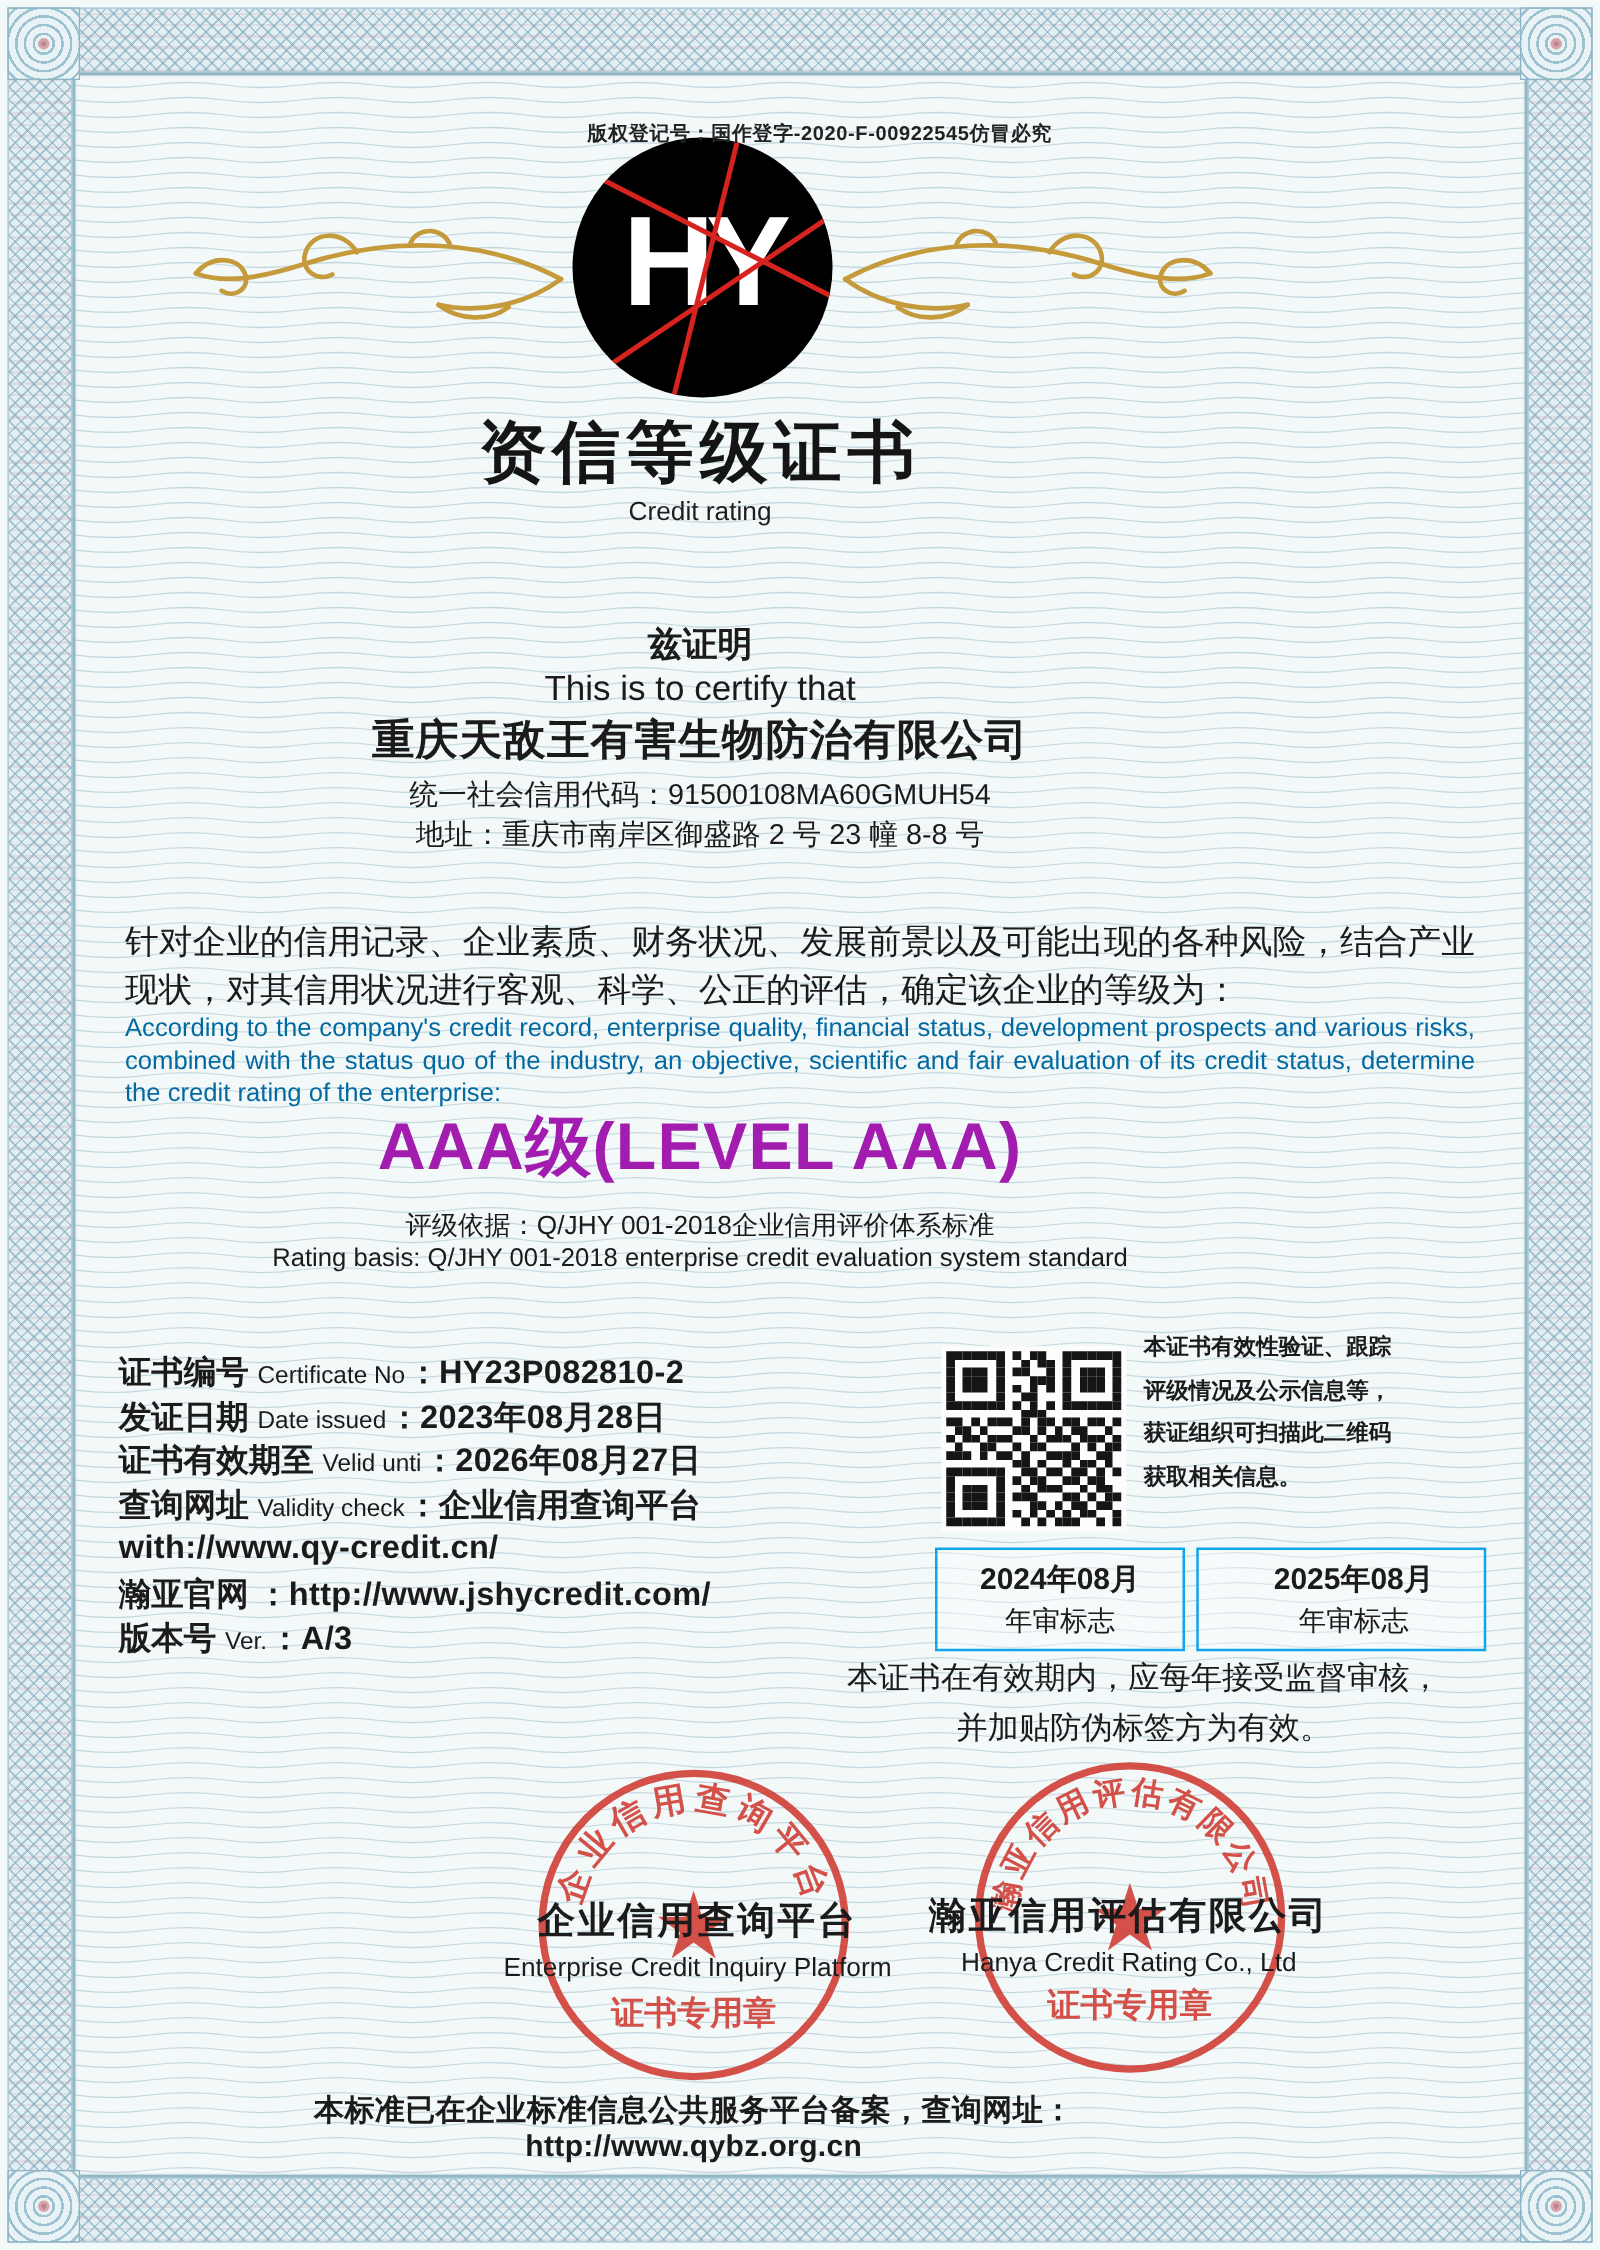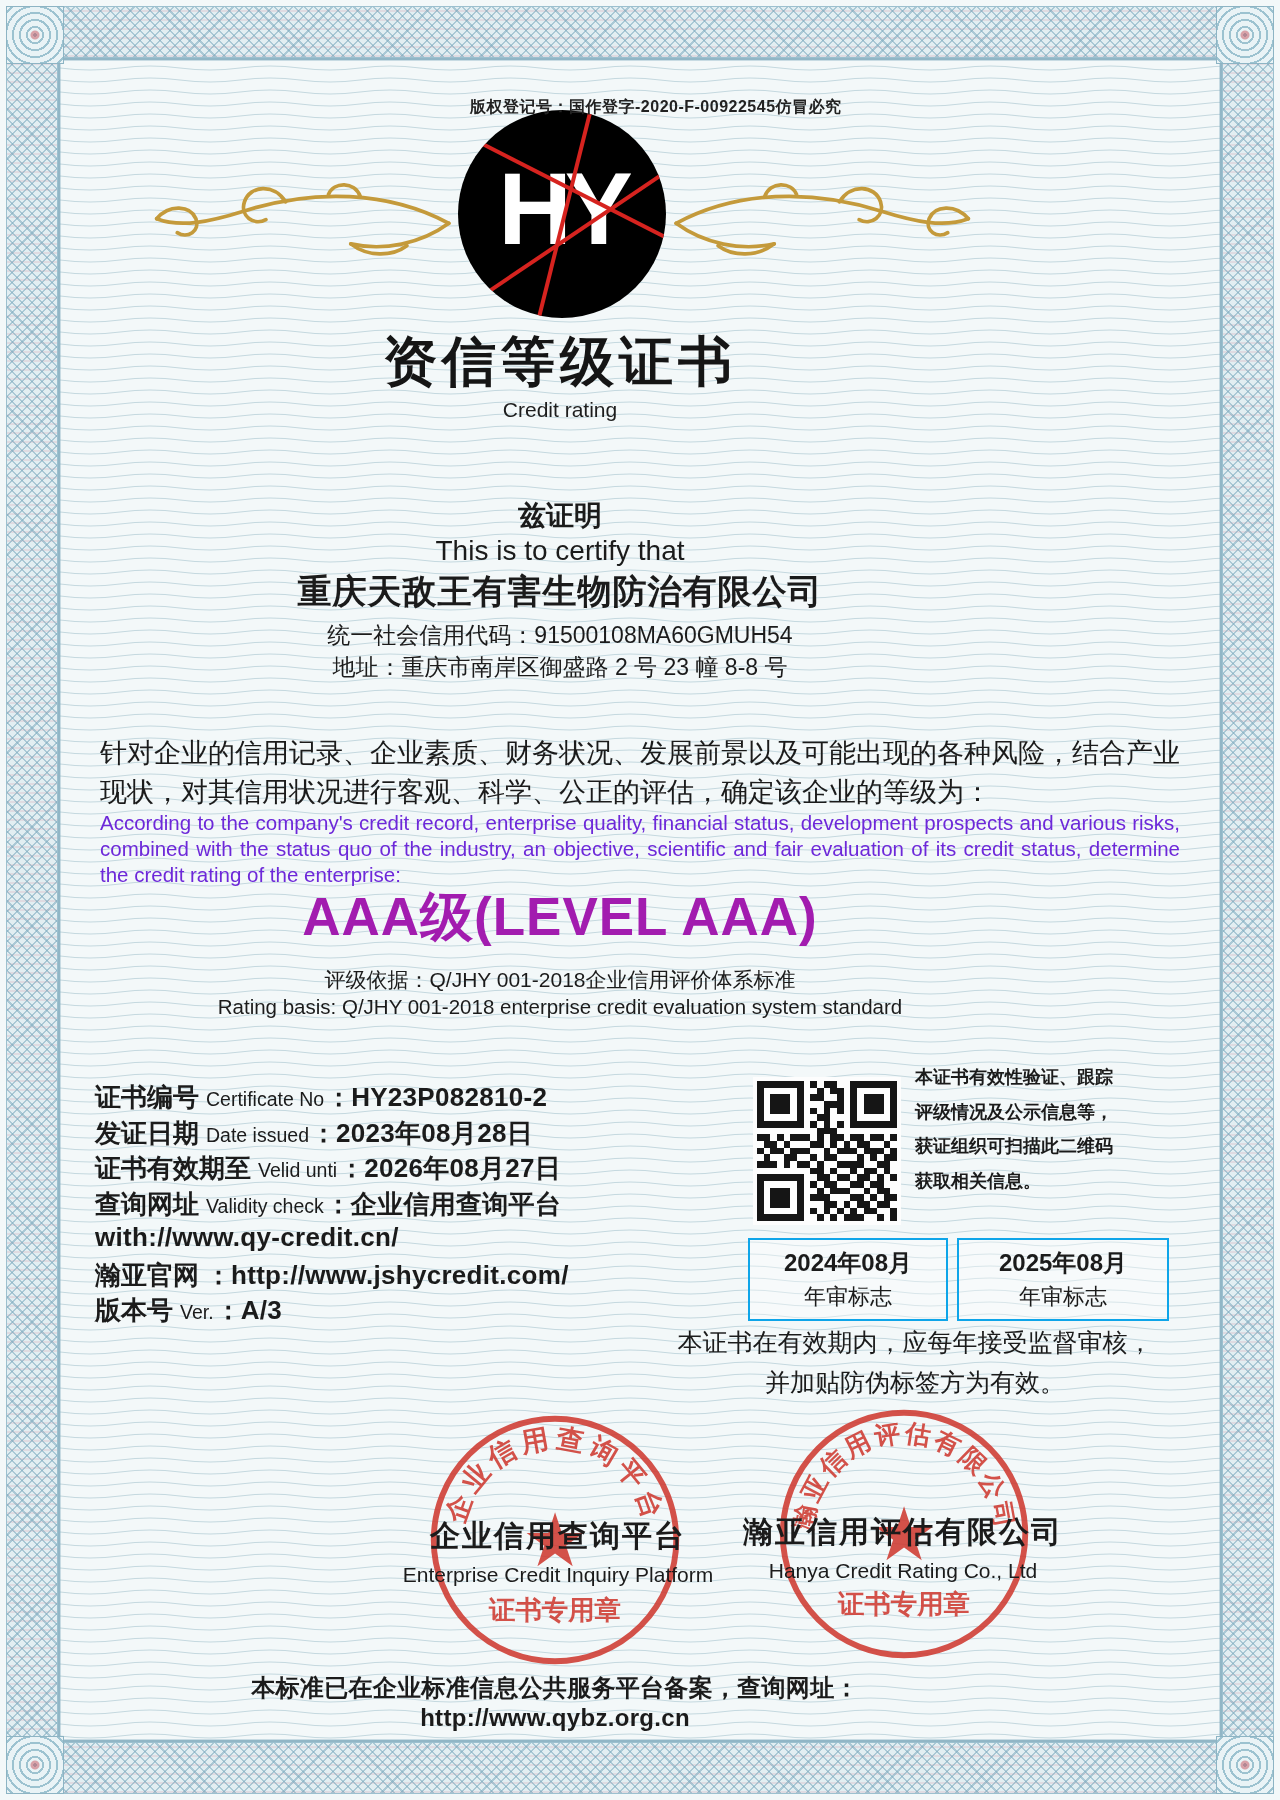--- a/index.html
+++ b/index.html
@@ -48,21 +48,21 @@
   .title-cn{top:326px;font-size:54px;font-weight:700;letter-spacing:5px;color:#151515;}
   .title-en{top:398px;font-size:21px;color:#1d1d1d;}
   .certify-cn{top:497px;font-size:28px;font-weight:600;}
   .certify-en{top:535px;font-size:28px;}
   .company-name{top:569px;font-size:34px;font-weight:800;letter-spacing:1px;}
   .company-line{top:620px;font-size:23px;font-weight:500;}
   .company-line2{top:652px;font-size:23px;font-weight:500;}
   
   .para{position:absolute;left:100px;width:1080px;z-index:3;text-align:justify;}
   .para-cn{top:734px;font-size:27px;font-weight:500;line-height:39px;}
-  .para-en{top:810px;font-size:20.5px;line-height:26px;color:#6d28d9;}
+  .para-en{top:810px;font-size:20.5px;line-height:26px;color:#0369a1;}
   .level{top:882px;font-size:53px;font-weight:800;color:#a21caf;letter-spacing:1px;}
   .basis-cn{top:966px;font-size:21px;font-weight:500;}
   .basis-en{top:995px;font-size:20.5px;}
   
   #details{position:absolute;left:95px;top:1080px;width:580px;z-index:3;}
   .detail-row{display:flex;align-items:baseline;height:35.5px;white-space:nowrap;}
   .d-cn{font-size:26px;font-weight:600;margin-right:7px;}
   .d-en{font-size:19.5px;font-weight:400;margin-right:2px;}
   .d-colon{font-size:25px;font-weight:600;}
   .d-val{font-size:26px;font-weight:600;letter-spacing:.3px;}
@@ -70,21 +70,21 @@
   #qr{position:absolute;left:753px;top:1077px;width:148px;height:148px;z-index:3;
     display:grid;grid-template-columns:repeat(21,1fr);grid-template-rows:repeat(21,1fr);
     background:#fdfdfd;padding:4px;box-sizing:border-box;}
   .qr-cell.on{background:#151515;}
   .qr-note{position:absolute;left:915px;top:1060px;width:272px;z-index:3;
     font-size:18px;font-weight:700;line-height:34.5px;}
   .badge{position:absolute;top:1238px;height:79px;border:2px solid #0ea5e9;z-index:3;
     display:flex;flex-direction:column;align-items:center;justify-content:center;gap:3px;
     background:rgba(255,255,255,.35);}
   .badge-1{left:748px;width:196px;}
-  .badge-2{left:957px;width:208px;}
+  .badge-2{left:957px;width:208px;padding-left:20px;}
   .badge-period{font-size:24px;font-weight:600;}
   .badge-label{font-size:22px;font-weight:500;}
   .validity-note{position:absolute;left:645px;top:1322px;width:540px;text-align:center;z-index:3;
     font-size:25px;font-weight:500;line-height:40px;}
   
   .seal{position:absolute;width:264px;height:264px;z-index:2;opacity:.88;}
   .seal-left{left:423px;top:1408px;}
   .seal-right{left:772px;top:1402px;}
   .seal text{font-family:"Liberation Sans","DejaVu Sans",sans-serif;}
   .org{position:absolute;text-align:center;z-index:3;}

